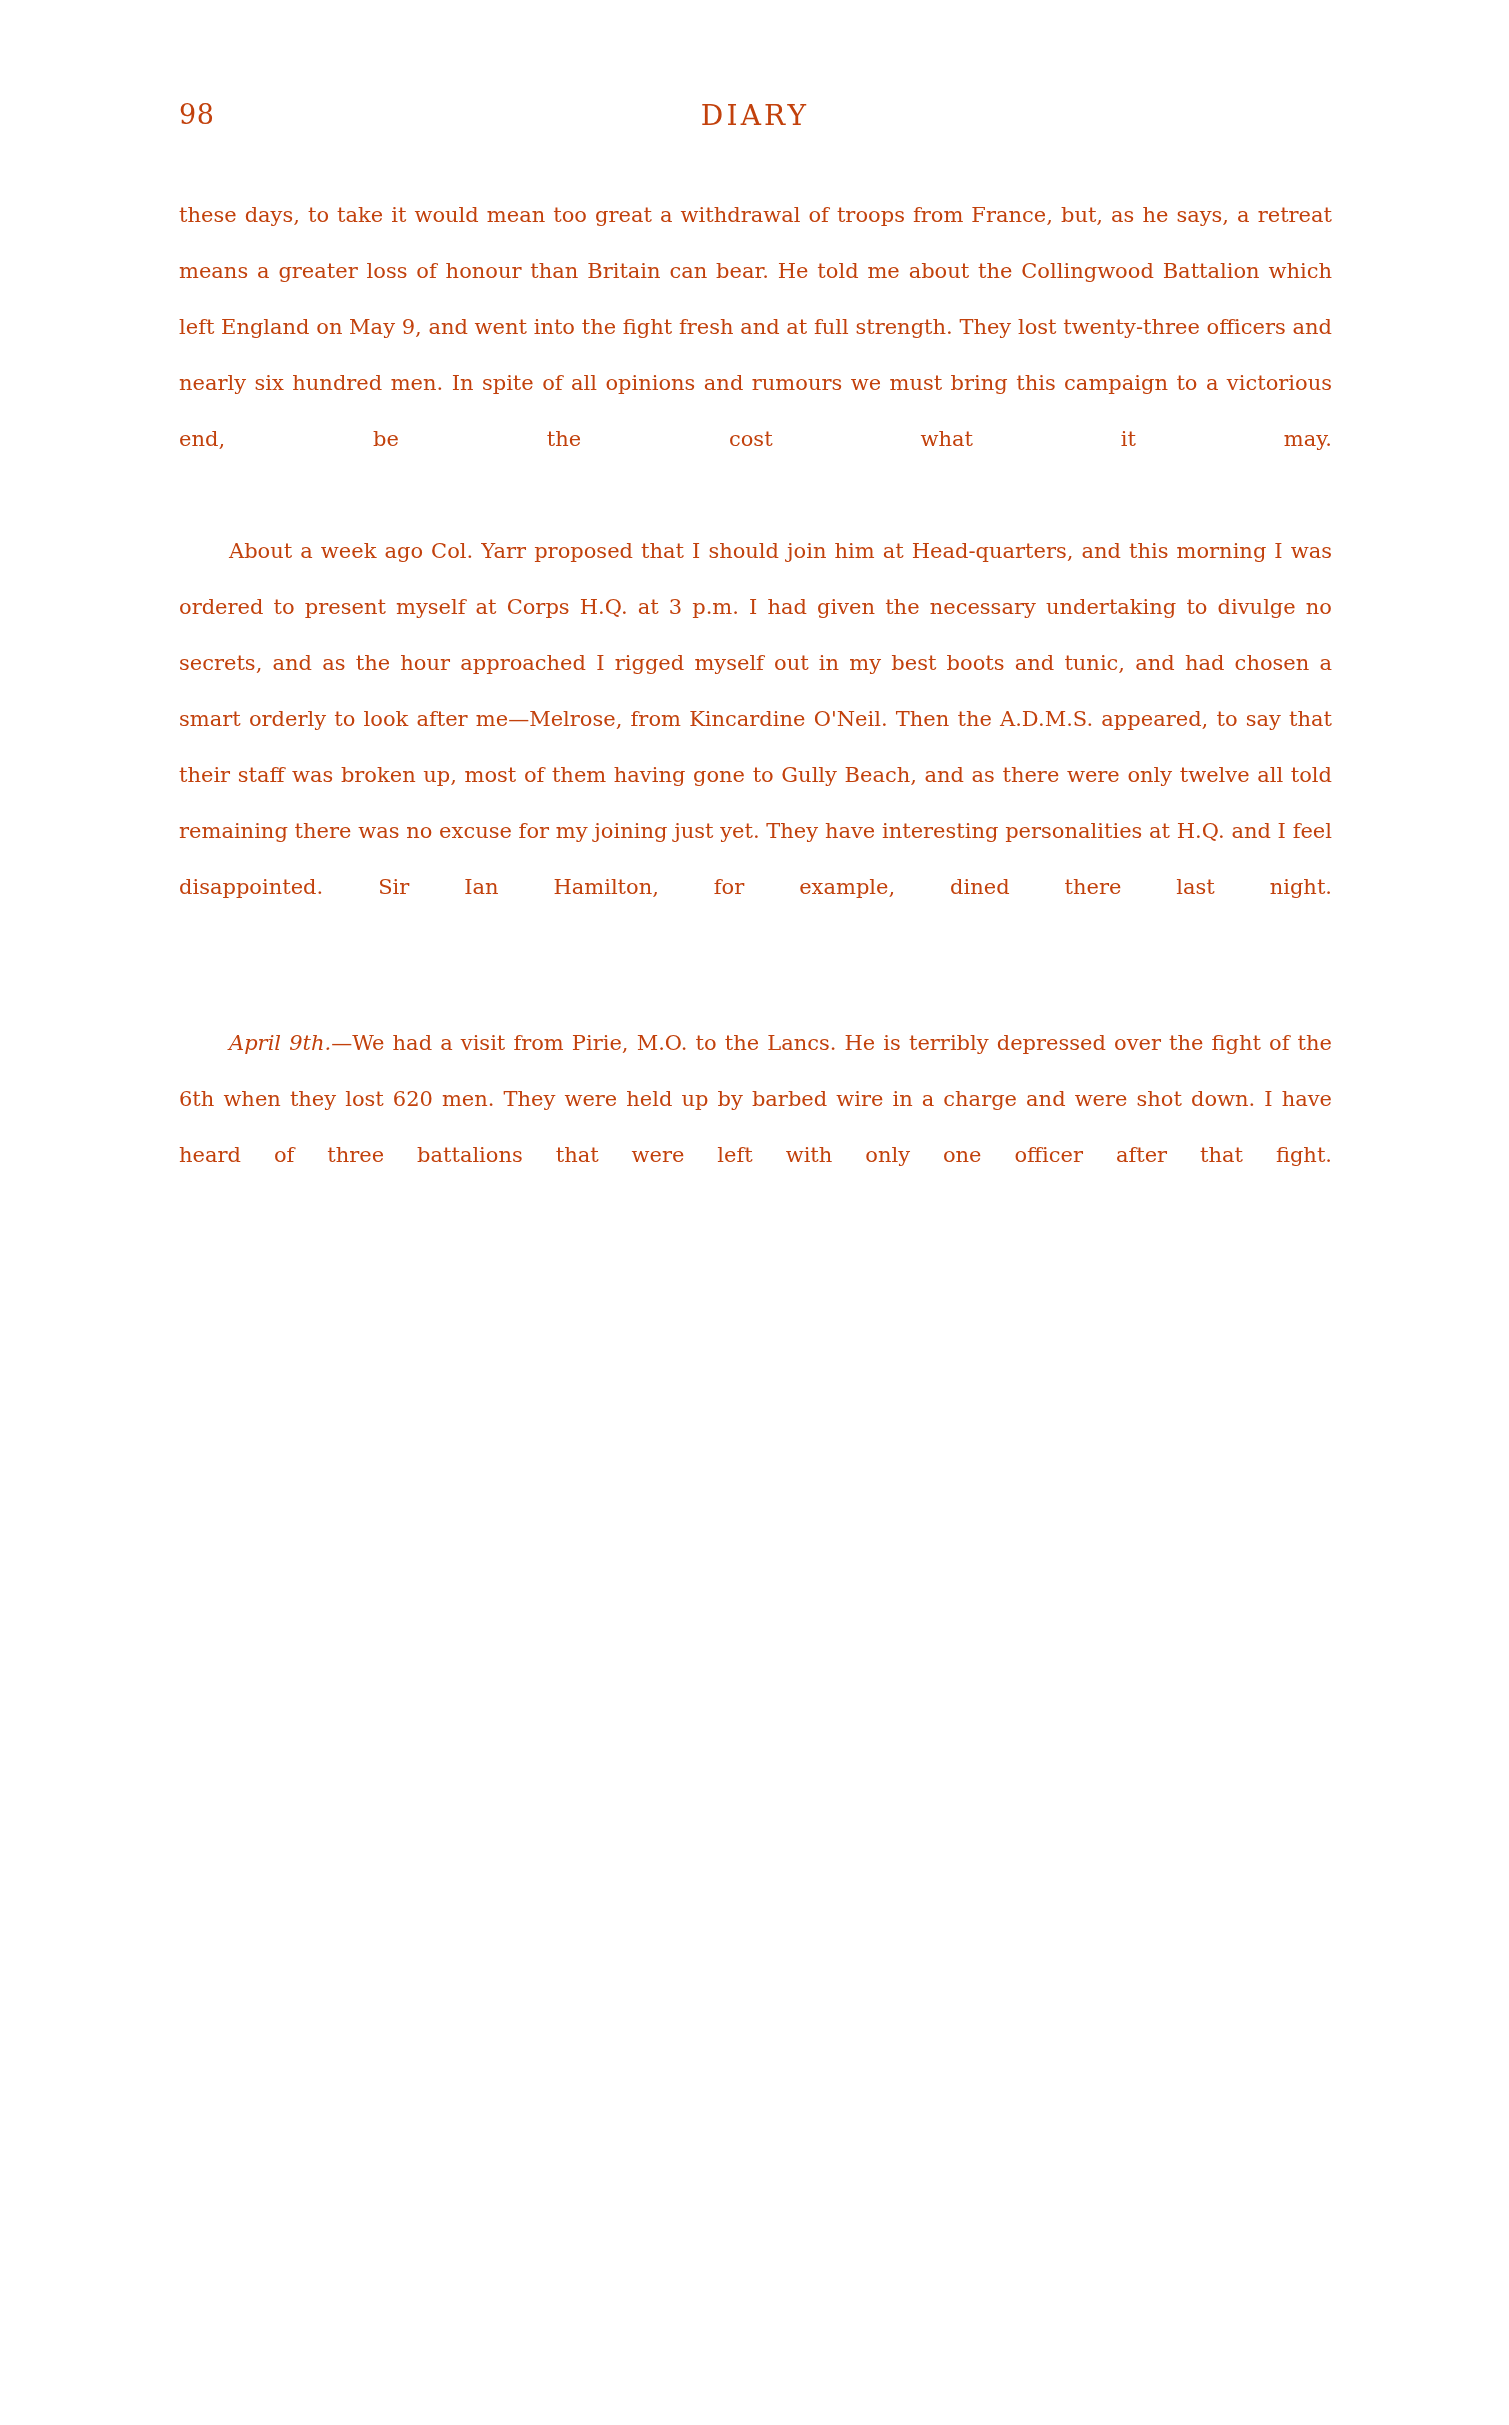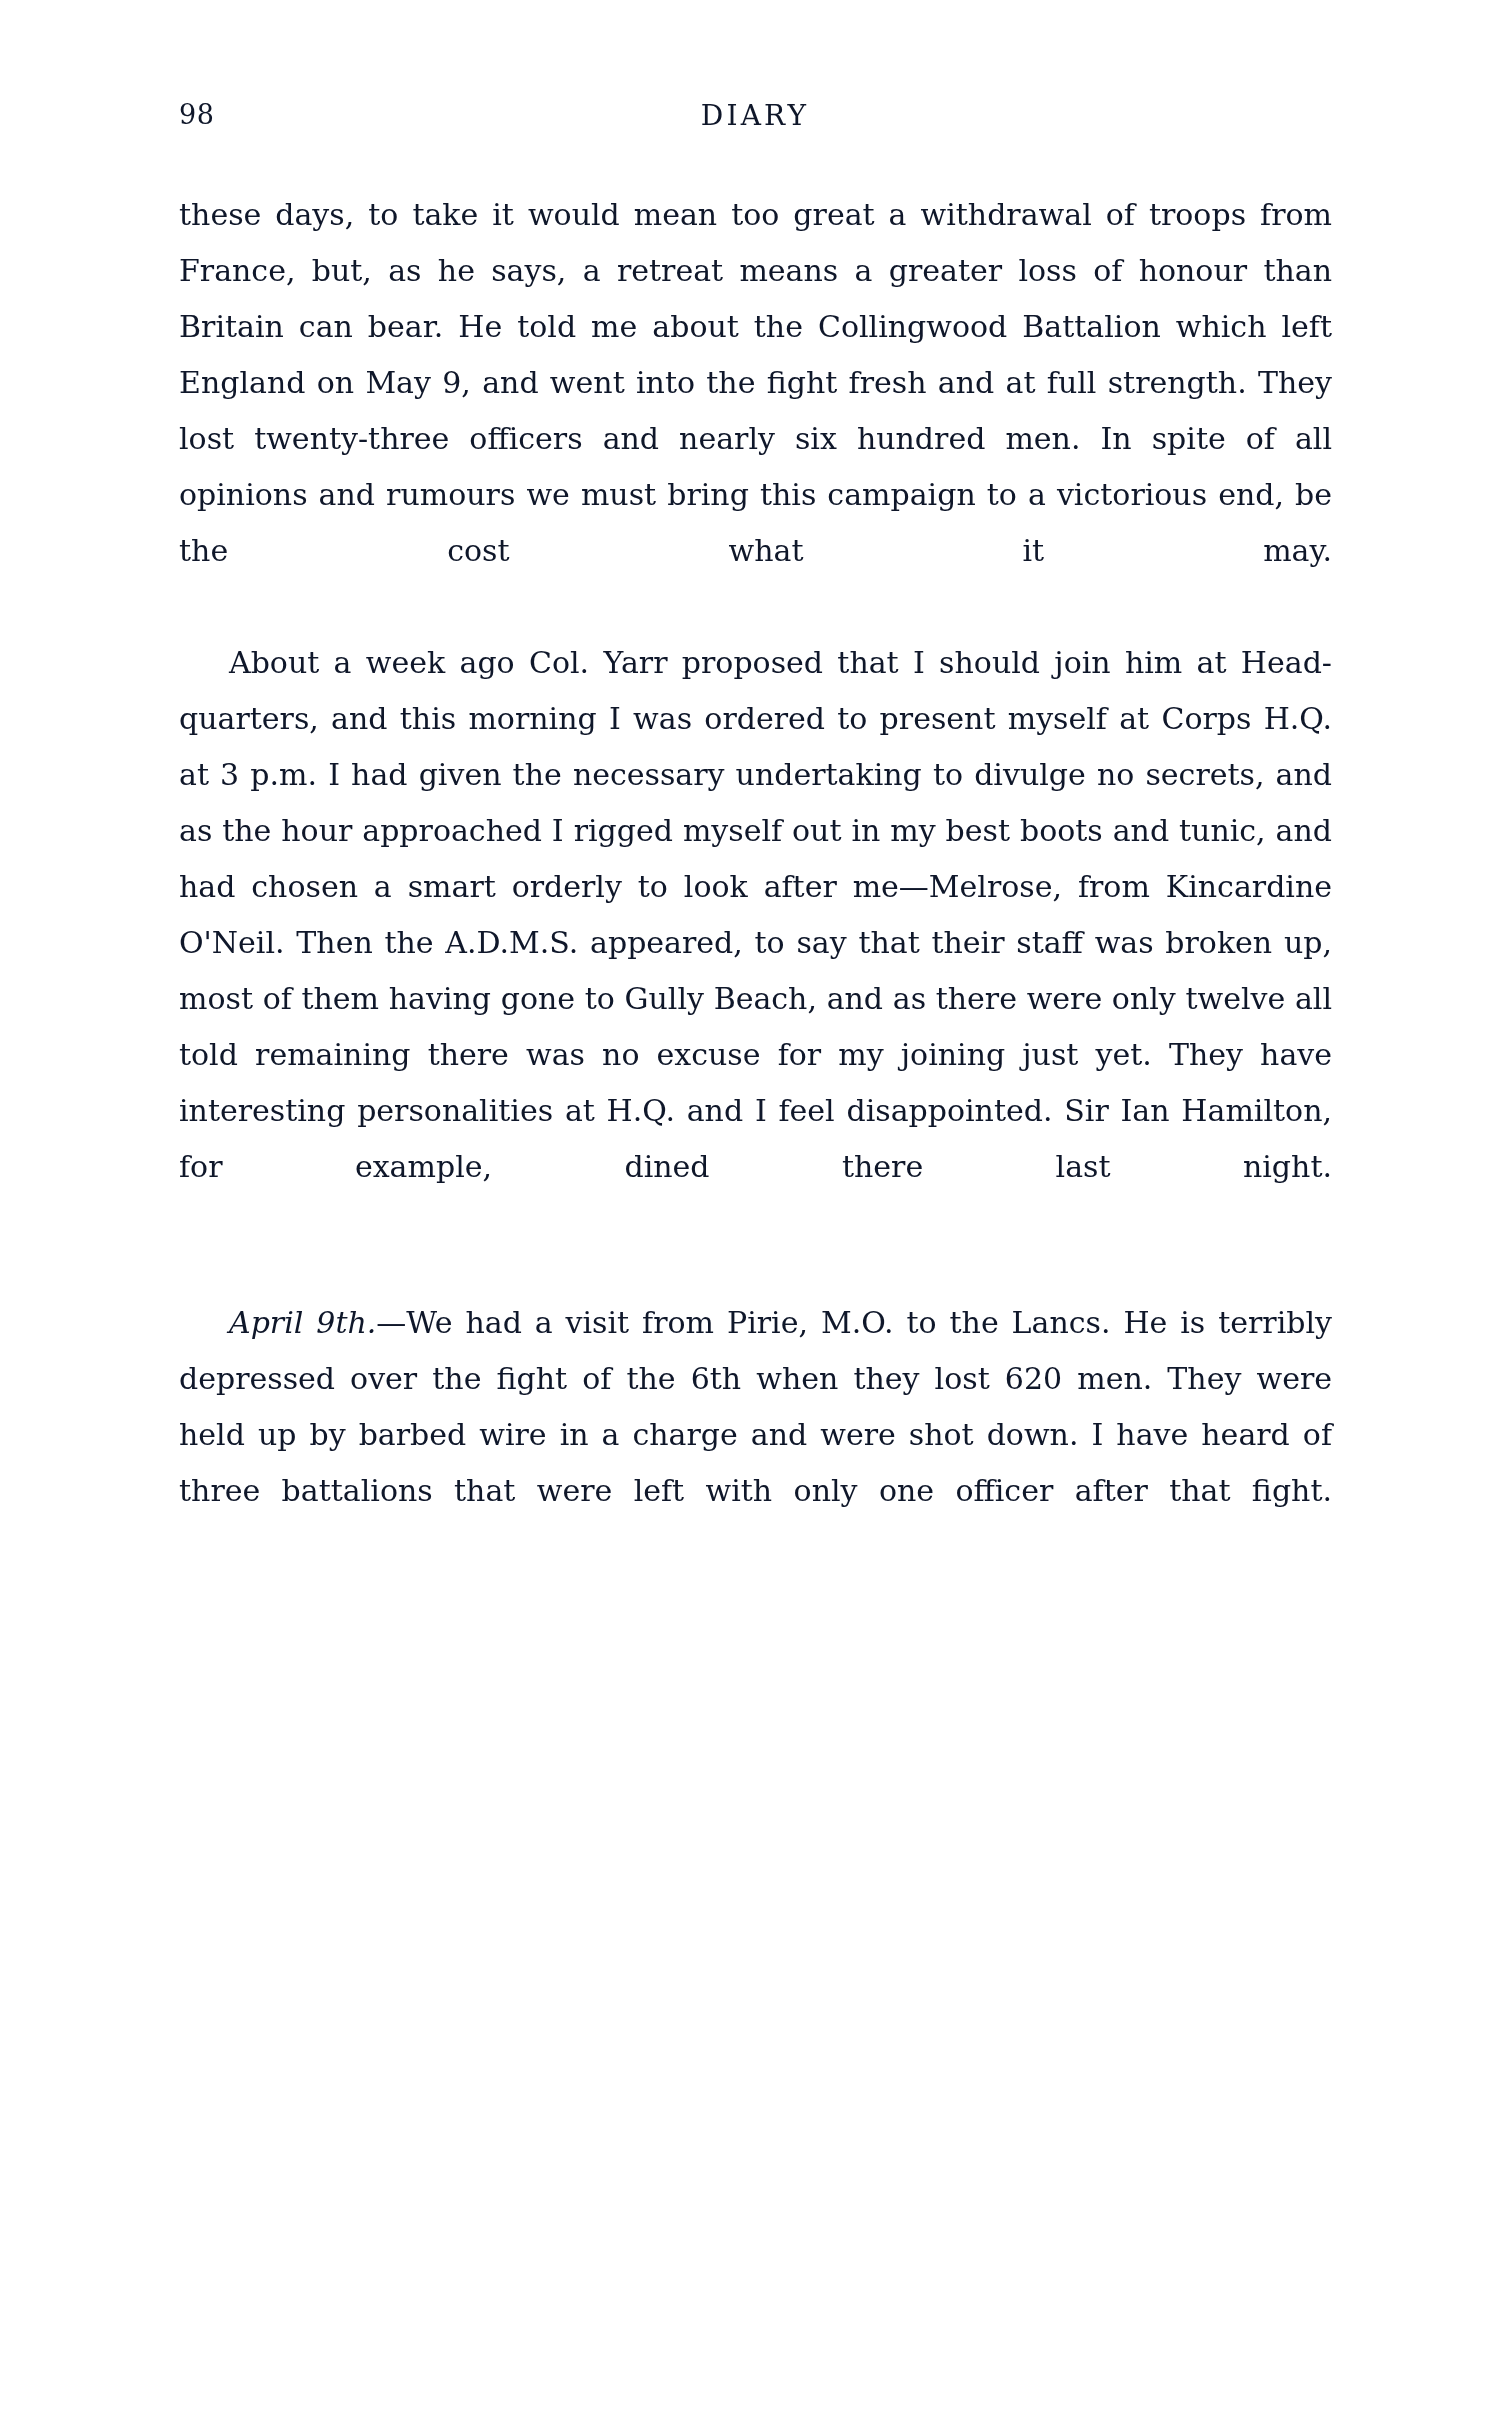--- a/index.html
+++ b/index.html
@@ -6,21 +6,21 @@
     margin: 0;
     padding: 0;
     background: #ffffff;
   }
   .page {
     position: relative;
     width: 1510px;
     height: 2426px;
     background: #ffffff;
     font-family: "DejaVu Serif", serif;
-    color: #0f172a;
+    color: #c2410c;
     box-sizing: border-box;
   }
   .header {
     position: absolute;
     top: 99px;
     left: 179px;
     right: 179px;
     height: 37px;
   }
   .folio {
@@ -40,21 +40,21 @@
     letter-spacing: 3.2px;
   }
   .body {
     position: absolute;
     top: 187px;
     left: 179px;
     width: 1153px;
   }
   p {
     margin: 0;
-    font-size: 30px;
+    font-size: 21px;
     line-height: 56px;
     text-align: justify;
     text-justify: inter-word;
     hyphens: manual;
   }
   p.indent {
     text-indent: 50px;
   }
   p.gap {
     margin-top: 44px;

